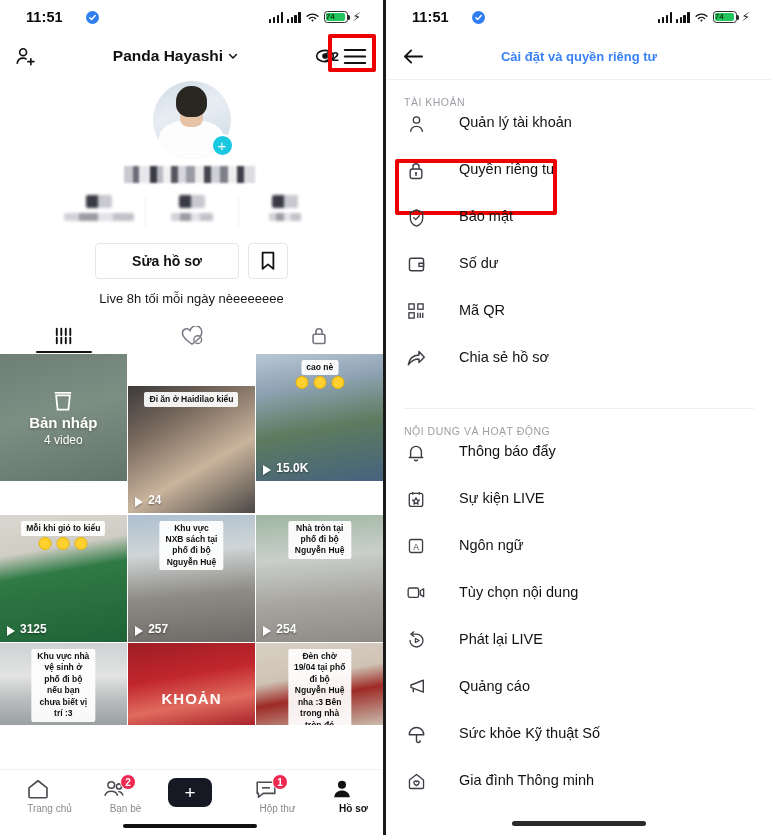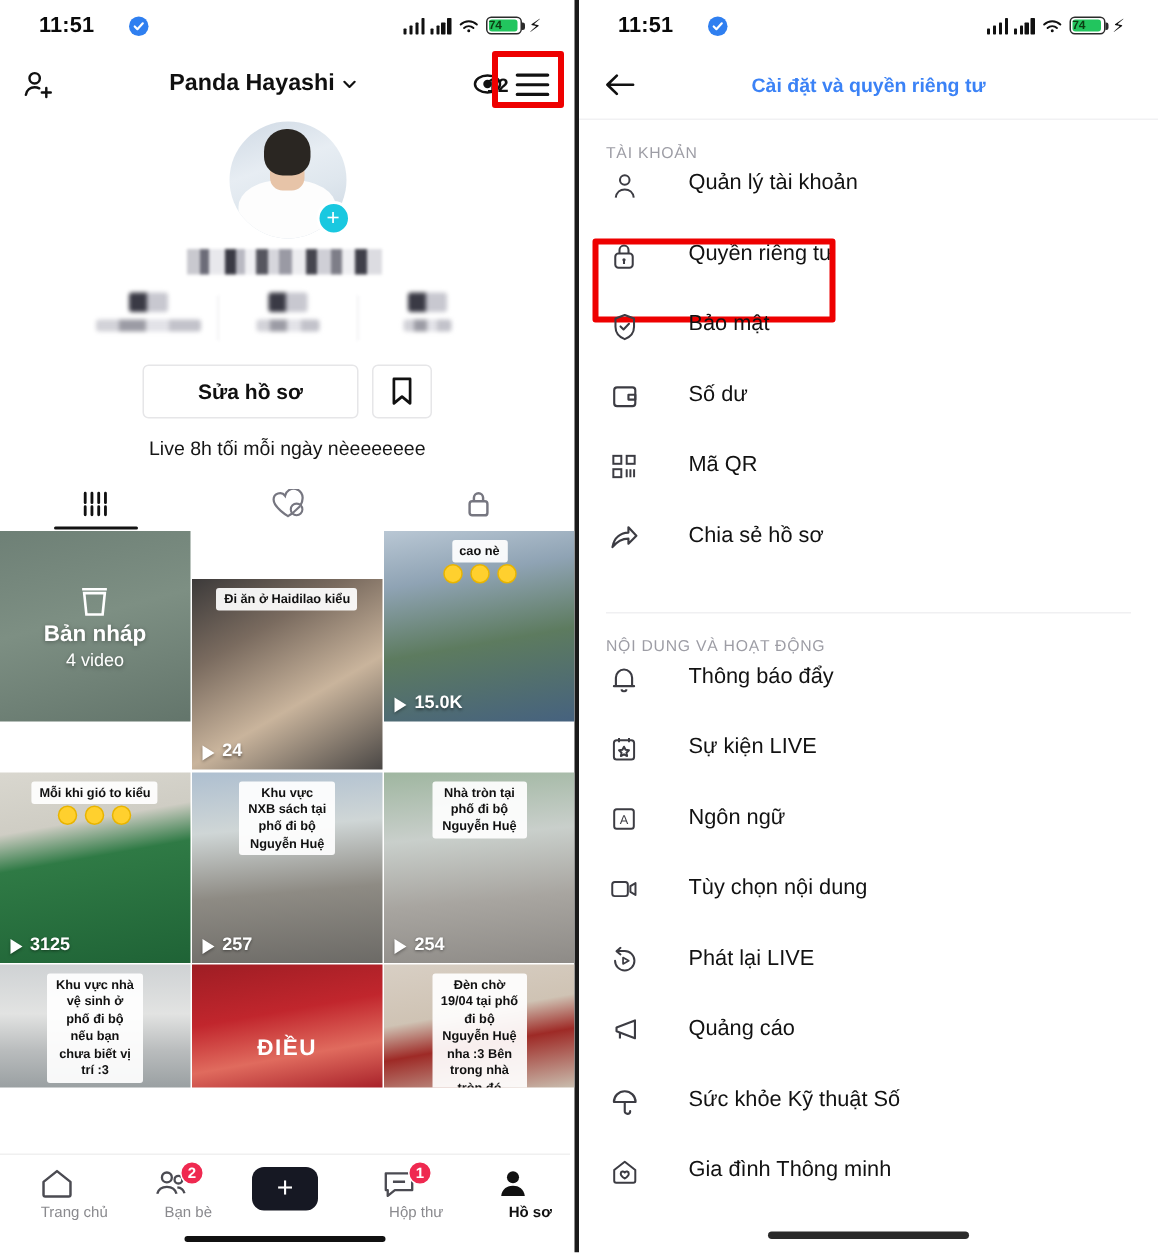--- a/index.html
+++ b/index.html
@@ -430,21 +430,21 @@
         <div class="views">
           <span class="play-tri"></span>
           <span>254</span>
         </div>
       </div>
 
       <div class="cell short a7">
         <div class="caption wrap">Khu vực nhà vệ sinh ở phố đi bộ nếu bạn chưa biết vị trí :3</div>
       </div>
       <div class="cell short a8">
-        <div class="caption" style="top:auto;bottom:14px;background:none;color:#fff;font-size:15px;font-weight:800;letter-spacing:1px;">ĐIỀU</div>
+        <div class="caption" style="top:auto;bottom:14px;background:none;color:#fff;font-size:15px;font-weight:800;letter-spacing:1px;">KHOẢN</div>
       </div>
       <div class="cell short a9">
         <div class="caption wrap">Đèn chờ 19/04 tại phố đi bộ Nguyễn Huệ nha :3 Bên trong nhà tròn đó</div>
       </div>
     </div>
 
     <div class="botnav">
       <div class="nav-item">
         <svg width="24" height="22" viewBox="0 0 26 24" fill="none" stroke="#4b4b52" stroke-width="1.8" stroke-linejoin="round">
           <path d="M3.2 10.8L13 3l9.8 7.8v9.4a1.3 1.3 0 01-1.3 1.3H4.5a1.3 1.3 0 01-1.3-1.3z"></path>

